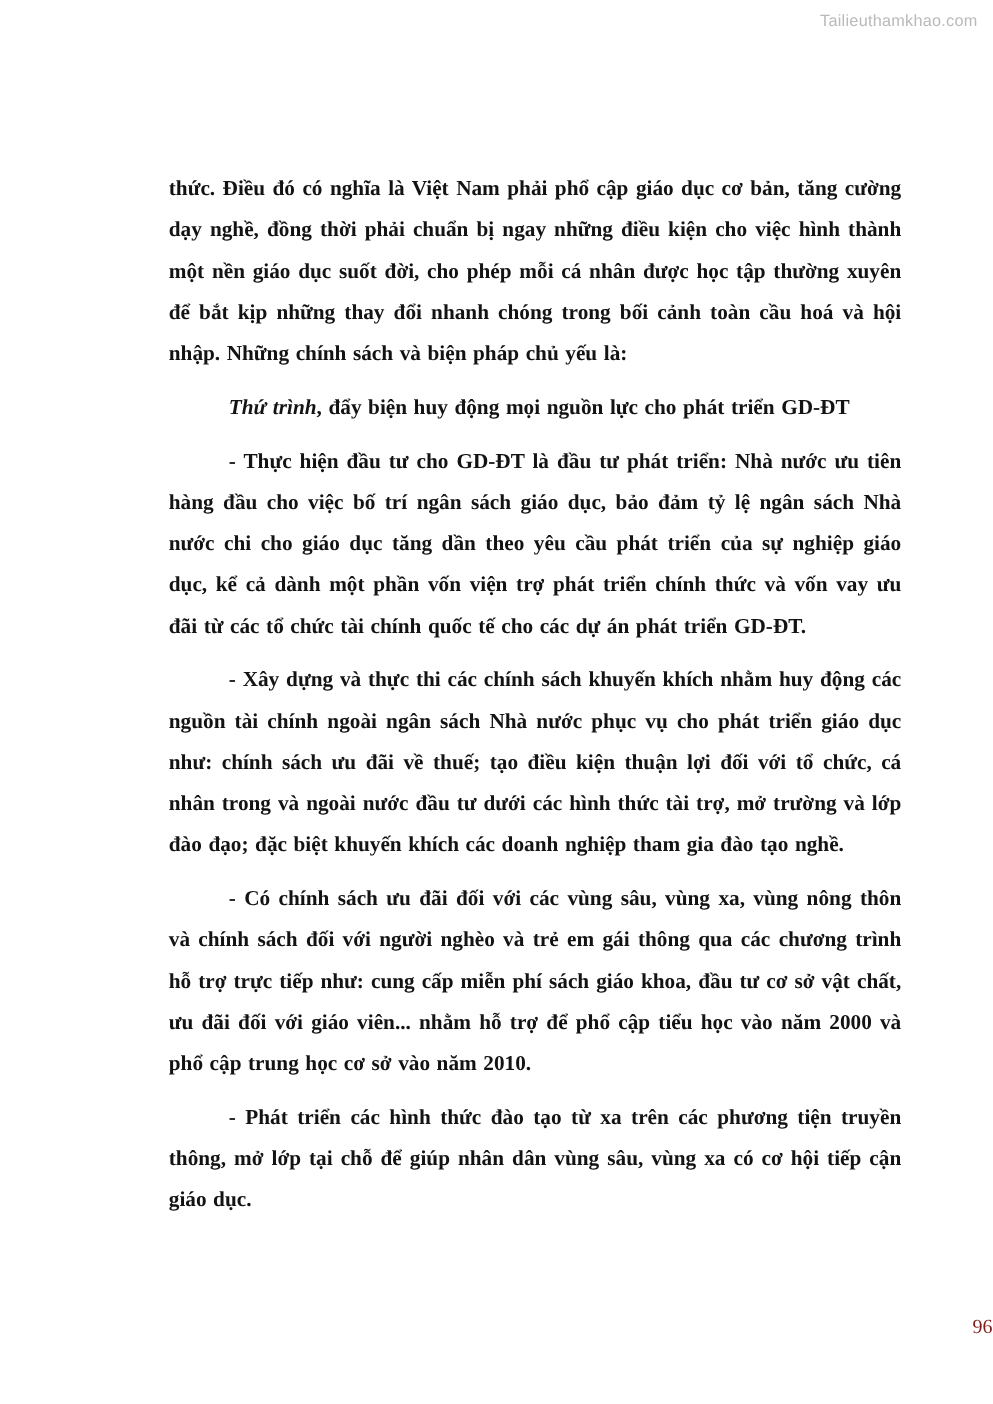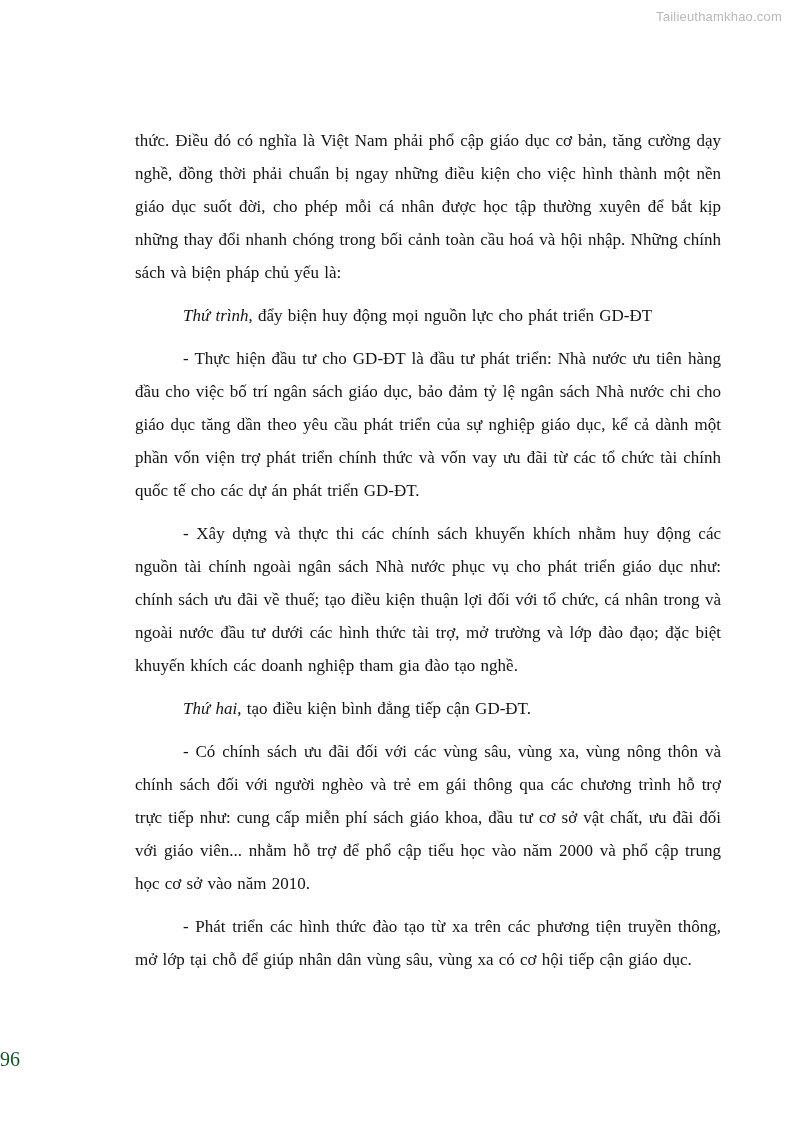--- a/index.html
+++ b/index.html
@@ -22,64 +22,64 @@
     top: 9px;
     right: 12px;
     font-family: "Liberation Sans", sans-serif;
     font-size: 13px;
     color: #b9b9b9;
     letter-spacing: 0.2px;
   }
   .content {
     position: absolute;
     left: 135px;
-    top: 124px;
+    top: 134px;
     width: 586px;
+    font-weight: bold;
   }
   .para {
     font-size: 17px;
     line-height: 33px;
     text-align: justify;
     margin: 0 0 10px 0;
     word-spacing: 1px;
   }
   .para.indent {
     text-indent: 48px;
   }
   .para em {
     font-style: italic;
   }
   .page-number {
     position: absolute;
     bottom: 52px;
     left: 0;
     width: 100%;
-    text-align: left;
-    font-size: 20px;
-    color: #14532d;
+    text-align: right;
+    font-size: 16px;
+    color: #7f1d1d;
   }
 </style>
 </head>
 <body>
 
 <div class="page">
 
   <div class="watermark">Tailieuthamkhao.com</div>
 
   <div class="content">
 
     <p class="para"><em></em><span>thức. Điều đó có nghĩa là Việt Nam phải phổ cập giáo dục cơ bản, tăng cường dạy nghề, đồng thời phải chuẩn bị ngay những điều kiện cho việc hình thành một nền giáo dục suốt đời, cho phép mỗi cá nhân được học tập thường xuyên để bắt kịp những thay đổi nhanh chóng trong bối cảnh toàn cầu hoá và hội nhập. Những chính sách và biện pháp chủ yếu là:</span></p>
 
     <p class="para indent"><em>Thứ trình</em><span>, đẩy biện huy động mọi nguồn lực cho phát triển GD-ĐT</span></p>
 
     <p class="para indent"><em></em><span>- Thực hiện đầu tư cho GD-ĐT là đầu tư phát triển: Nhà nước ưu tiên hàng đầu cho việc bố trí ngân sách giáo dục, bảo đảm tỷ lệ ngân sách Nhà nước chi cho giáo dục tăng dần theo yêu cầu phát triển của sự nghiệp giáo dục, kể cả dành một phần vốn viện trợ phát triển chính thức và vốn vay ưu đãi từ các tổ chức tài chính quốc tế cho các dự án phát triển GD-ĐT.</span></p>
 
     <p class="para indent"><em></em><span>- Xây dựng và thực thi các chính sách khuyến khích nhằm huy động các nguồn tài chính ngoài ngân sách Nhà nước phục vụ cho phát triển giáo dục như: chính sách ưu đãi về thuế; tạo điều kiện thuận lợi đối với tổ chức, cá nhân trong và ngoài nước đầu tư dưới các hình thức tài trợ, mở trường và lớp đào đạo; đặc biệt khuyến khích các doanh nghiệp tham gia đào tạo nghề.</span></p>
 
-    <p class="para indent"><em>Thứ hai</em><span>, tạo điều kiện bình đẳng tiếp cận GD-ĐT.</span></p>
 
     <p class="para indent"><em></em><span>- Có chính sách ưu đãi đối với các vùng sâu, vùng xa, vùng nông thôn và chính sách đối với người nghèo và trẻ em gái thông qua các chương trình hỗ trợ trực tiếp như: cung cấp miễn phí sách giáo khoa, đầu tư cơ sở vật chất, ưu đãi đối với giáo viên... nhằm hỗ trợ để phổ cập tiểu học vào năm 2000 và phổ cập trung học cơ sở vào năm 2010.</span></p>
 
     <p class="para indent"><em></em><span>- Phát triển các hình thức đào tạo từ xa trên các phương tiện truyền thông, mở lớp tại chỗ để giúp nhân dân vùng sâu, vùng xa có cơ hội tiếp cận giáo dục.</span></p>
 
   </div>
 
   <div class="page-number">96</div>
 
 </div>

